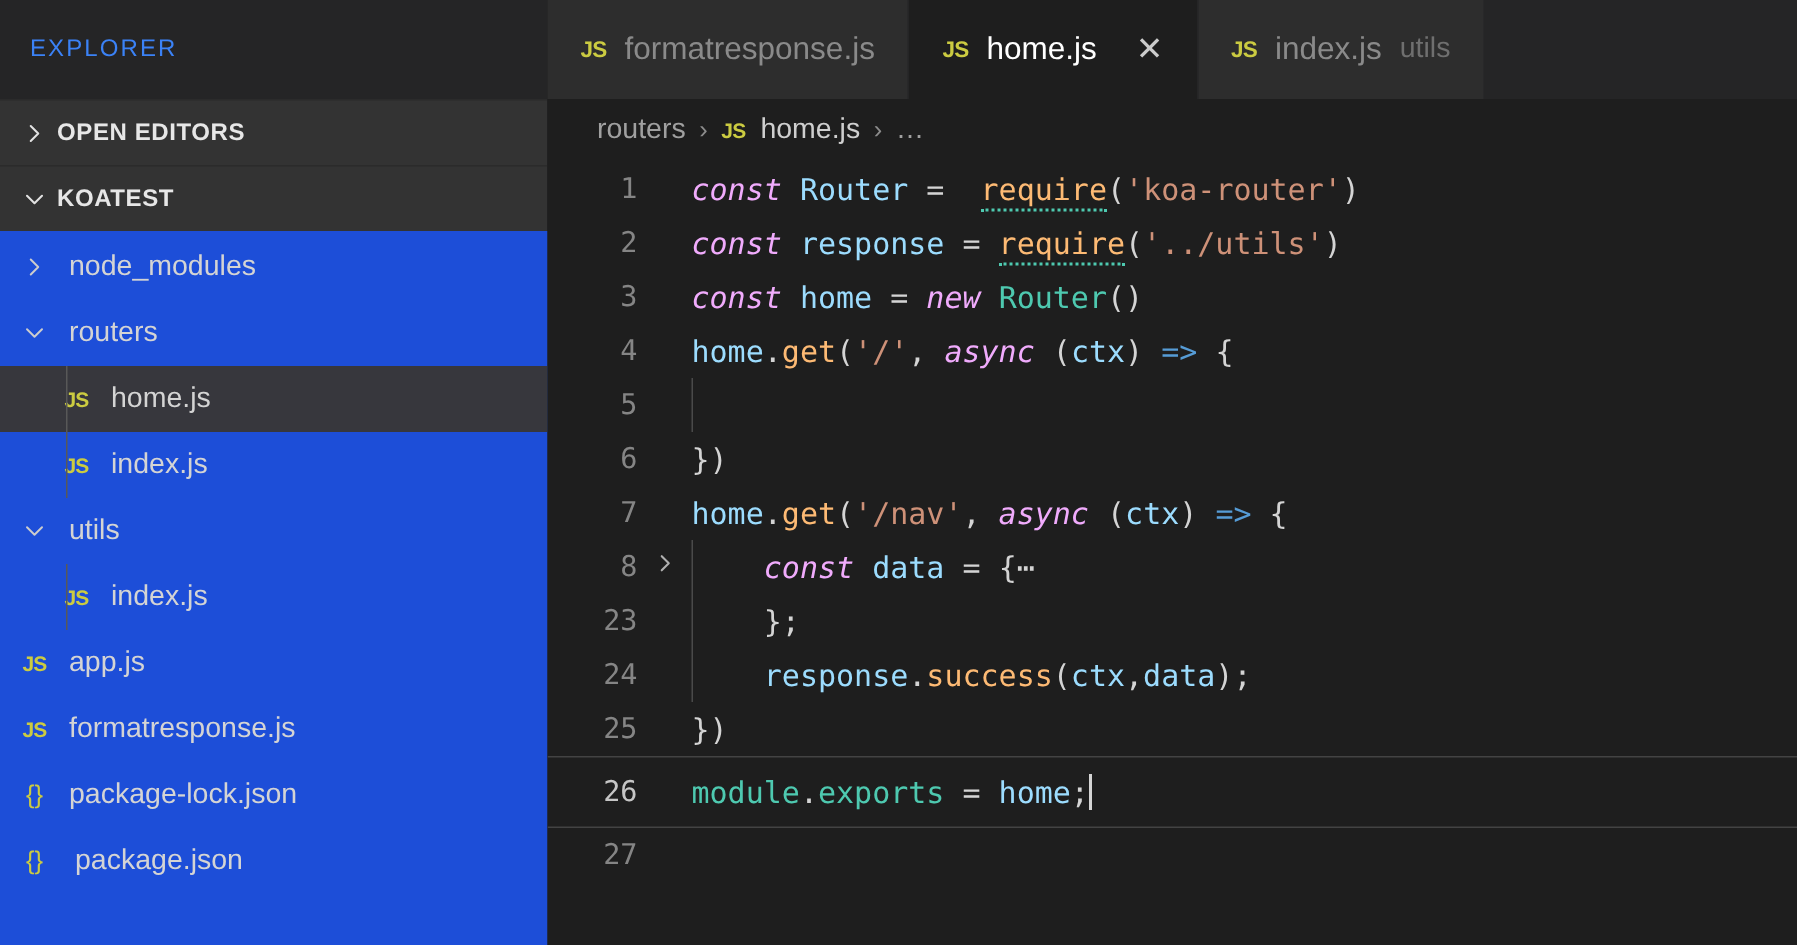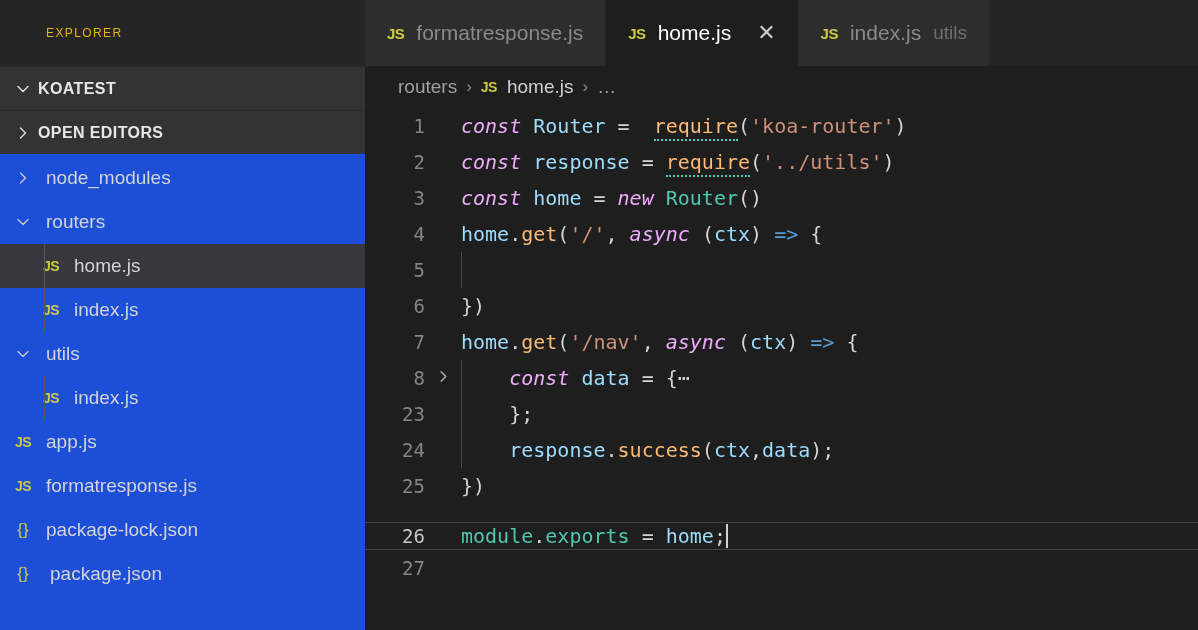--- a/index.html
+++ b/index.html
@@ -13,22 +13,22 @@
 
   
   #sidebar {
     width:365px; height:630px;
     background:#252526;
     display:flex; flex-direction:column;
     flex:0 0 365px;
   }
   #sidebar-title {
     height:66px; display:flex; align-items:center;
-    padding-left:46px;
-    color:#eab308; font-size:12px; letter-spacing:1.4px;
+    padding-left:20px;
+    color:#3b82f6; font-size:16px; letter-spacing:1.4px;
     font-weight:400; background:#252526;
   }
   .section-header {
     height:44px; display:flex; align-items:center;
     background:#333333;
     color:#e7e7e7; font-size:16px; font-weight:bold;
     letter-spacing:0.4px;
     padding-left:8px;
     border-top:1px solid #2b2b2b;
   }
@@ -106,22 +106,21 @@
     font-family:"DejaVu Sans Mono", monospace;
     font-size:20px; overflow:hidden;
   }
   .code-line {
     height:36px; display:flex; align-items:center;
     position:relative;
   }
   .code-line.active-line {
     border-top:1px solid #434343;
     border-bottom:1px solid #434343;
-    height:28px;
-    margin-top:18px;
+    height:48px;
   }
   .ln {
     width:60px; flex:0 0 60px; text-align:right;
     color:#858585; font-size:19px; padding-right:0;
     font-family:"DejaVu Sans Mono", monospace;
   }
   .active-line .ln { color:#c6c6c6; }
   .fold {
     width:36px; flex:0 0 36px; text-align:center;
     color:#b0b0b0; font-size:17px;
@@ -152,33 +151,33 @@
 
 <div id="app">
 
   <div id="sidebar">
 
     <div id="sidebar-title">EXPLORER</div>
 
     <div class="section-header">
       <span class="twisty">
         <svg width="16" height="16" viewBox="0 0 16 16" fill="none" stroke="currentColor" stroke-width="1.4" stroke-linecap="round" stroke-linejoin="round">
+          <polyline points="5.5,3 10.5,8 5.5,13"></polyline>
+        </svg>
+      </span>
+      <span>OPEN EDITORS</span>
+    </div>
+
+    <div class="section-header">
+      <span class="twisty">
+        <svg width="16" height="16" viewBox="0 0 16 16" fill="none" stroke="currentColor" stroke-width="1.4" stroke-linecap="round" stroke-linejoin="round">
           <polyline points="3,5.5 8,10.5 13,5.5"></polyline>
         </svg>
       </span>
       <span>KOATEST</span>
-    </div>
-
-    <div class="section-header">
-      <span class="twisty">
-        <svg width="16" height="16" viewBox="0 0 16 16" fill="none" stroke="currentColor" stroke-width="1.4" stroke-linecap="round" stroke-linejoin="round">
-          <polyline points="5.5,3 10.5,8 5.5,13"></polyline>
-        </svg>
-      </span>
-      <span>OPEN EDITORS</span>
     </div>
 
     <div id="tree">
         <div class="tree-row">
           <span class="sp" style="width: 8px;"></span>
           <span class="twisty">
             <svg width="16" height="16" viewBox="0 0 16 16" fill="none" stroke="currentColor" stroke-width="1.3" stroke-linecap="round" stroke-linejoin="round">
               <polyline points="5.5,3 10.5,8 5.5,13"></polyline>
             </svg>
           </span>

